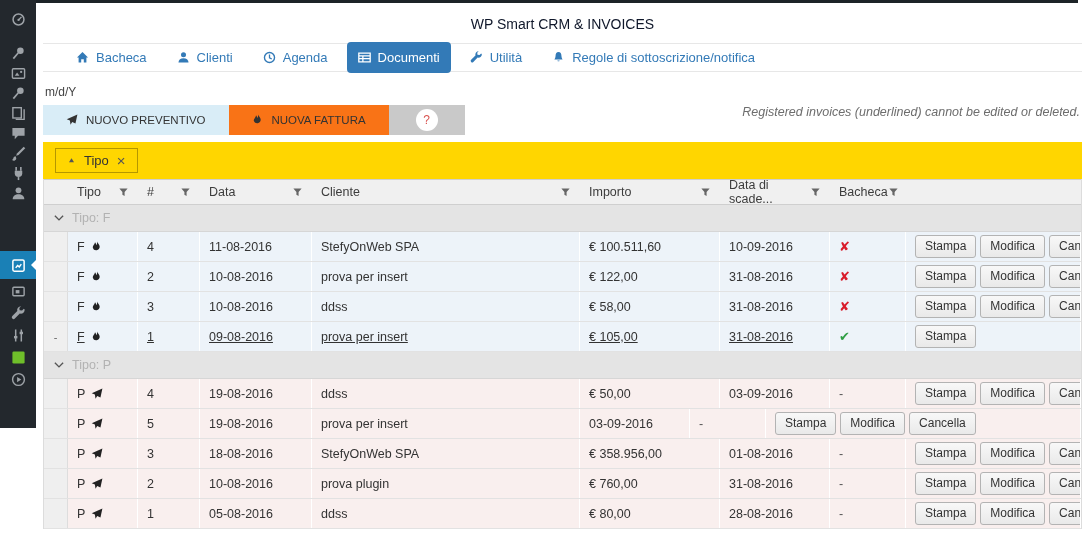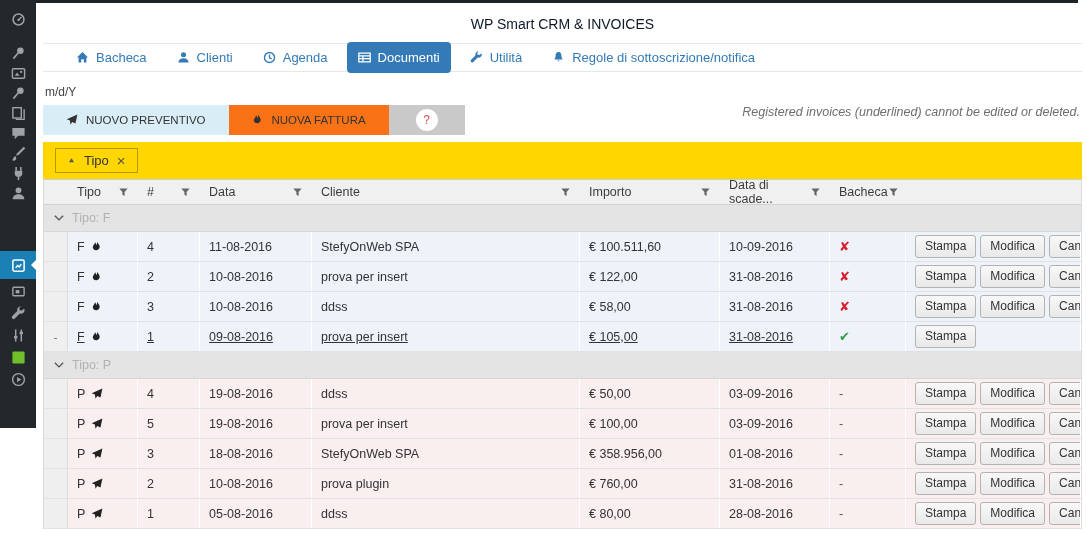--- a/index.html
+++ b/index.html
@@ -581,23 +581,20 @@
           </div>
           <div class="cell c-num">
             <span class="u">5</span>
           </div>
           <div class="cell c-data">
             <span class="u">19-08-2016</span>
           </div>
           <div class="cell c-cliente">
             <span class="u">prova per insert</span>
           </div>
-          <div class="cell c-importo">
-            <span class="u">€ 100,00</span>
-          </div>
           <div class="cell c-scad">
             <span class="u">03-09-2016</span>
           </div>
           <div class="cell c-pagato">
             <span class="paid-none">-</span>
           </div>
           <div class="cell c-actions">
             <button class="act-btn">Stampa</button>
             <button class="act-btn">Modifica</button>
             <button class="act-btn">Cancella</button>

